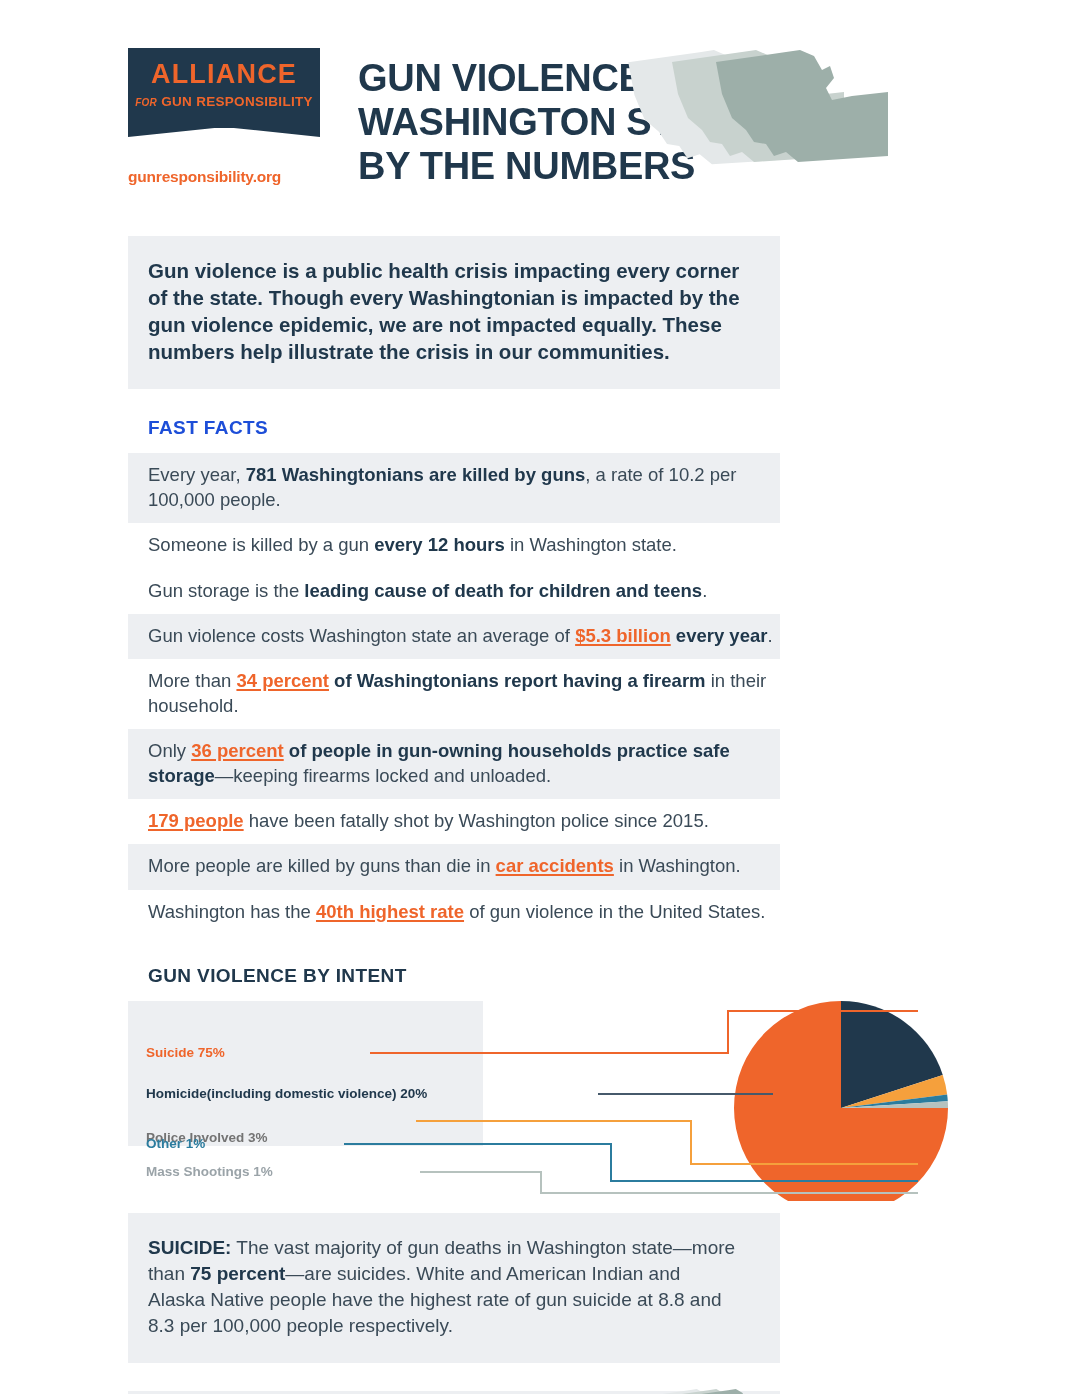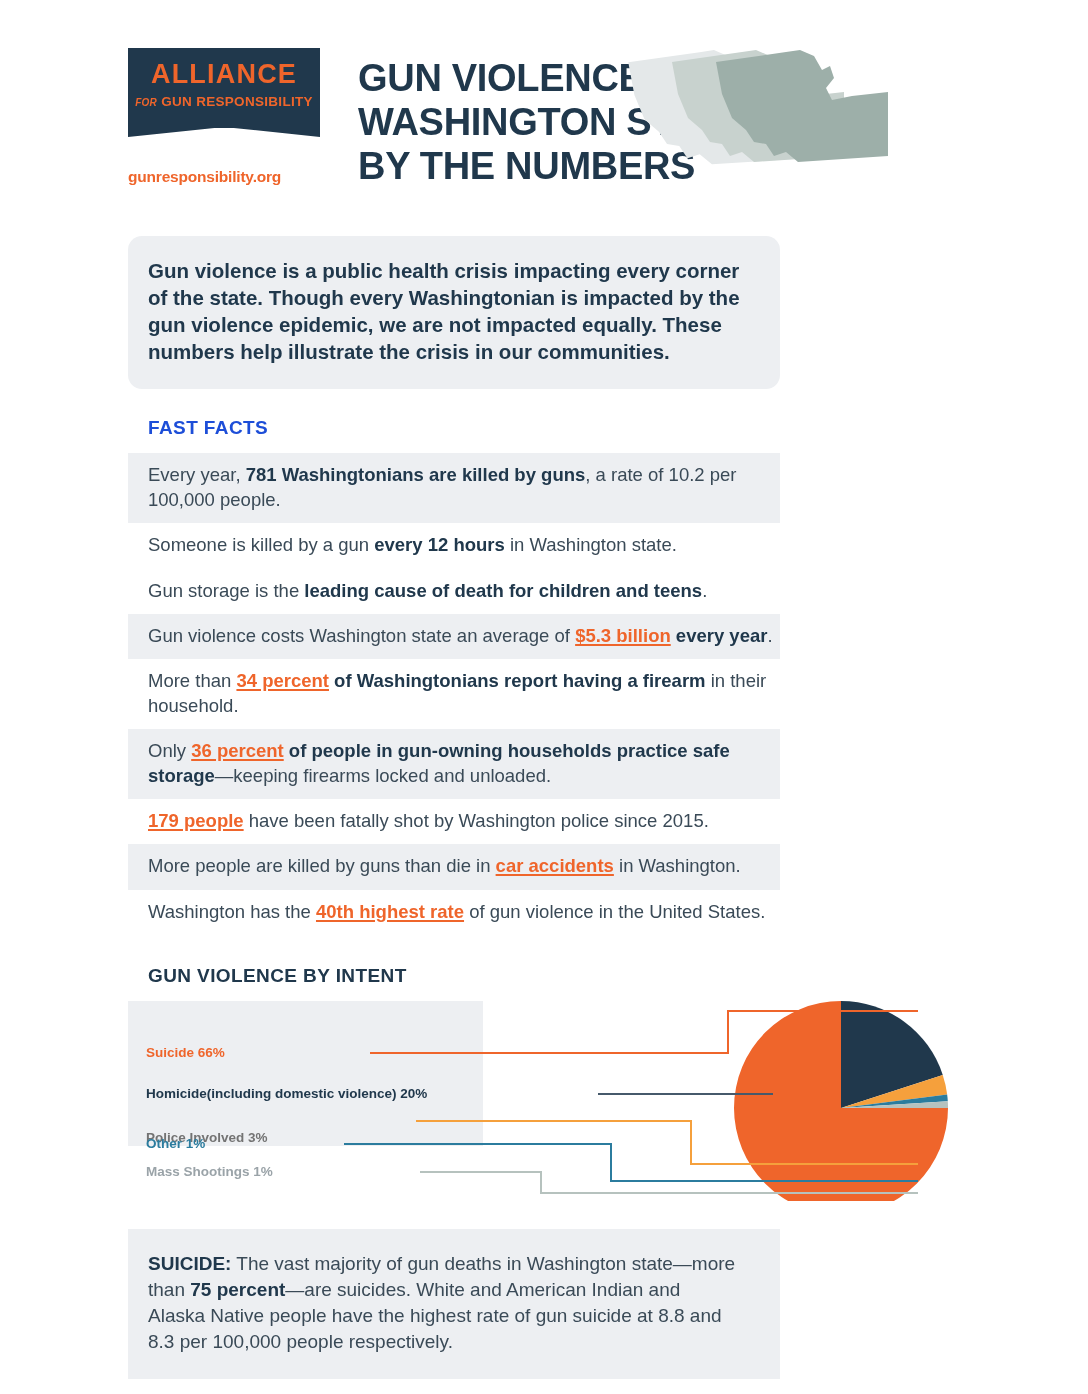--- a/index.html
+++ b/index.html
@@ -41,21 +41,21 @@
     margin-left: 38px; padding-top: 8px;
     font-size: 38px; font-weight: 700; line-height: 1.16;
     letter-spacing: -.3px; color: #20384C; text-transform: uppercase;
   }
   .header-map { position: absolute; right: -128px; top: 38px; width: 290px; height: 150px; overflow: hidden; }
   .footer-map { position: absolute; right: 0px; bottom: 0px; width: 130px; height: 78px; overflow: hidden; }
 
   
   .intro {
     background: #EDEFF2; padding: 22px 22px 24px 20px; margin-top: 36px;
-    font-size: 20.5px; font-weight: 700; line-height: 1.31; color: #20384C; border-radius: 14px;
+    font-size: 20.5px; font-weight: 700; line-height: 1.31; color: #20384C;
   }
 
   
   .section-head {
     font-size: 19px; font-weight: 700; letter-spacing: .4px;
     text-transform: uppercase; color: #1d4ed8;
     margin: 28px 0 14px 20px;
   }
   .facts { }
   .fact {
@@ -79,21 +79,21 @@
   .legend-bg { position: absolute; left: 0; top: 0; width: 355px; height: 145px; background: #EDEFF2; }
   .legend { position: absolute; left: 18px; top: 0; width: 340px; }
   .legend-item {
     font-size: 13.5px; font-weight: 700; line-height: 1;
     white-space: nowrap; position: absolute;
   }
   .chart-svg { position: absolute; left: 0; top: 0; }
 
   
   .callout {
-    background: #EDEFF2; margin-top: 28px; padding: 22px 40px 24px 20px;
+    background: #EDEFF2; margin-top: 12px; padding: 22px 40px 24px 20px;
     font-size: 19px; line-height: 1.36; color: #3A4A57;
   }
   .callout b { color: #20384C; font-weight: 700; }
 
   
   .footer {
     position: relative; background: #EDEFF2; margin-top: 28px;
     padding: 16px 20px 18px 20px; min-height: 62px;
   }
   .footer-text {
@@ -144,21 +144,21 @@
       <div class="fact alt"><span>Only </span><span class="lnk">36 percent</span><b> of people in gun-owning households practice safe storage</b><span>—keeping firearms locked and unloaded.</span></div>
       <div class="fact"><span class="lnk">179 people</span><span> have been fatally shot by Washington police since 2015.</span></div>
       <div class="fact alt"><span>More people are killed by guns than die in </span><span class="lnk">car accidents</span><span> in Washington.</span></div>
       <div class="fact"><span>Washington has the </span><span class="lnk">40th highest rate</span><span> of gun violence in the United States.</span></div>
     </div>
 
   <div class="chart-head">GUN VIOLENCE BY INTENT</div>
   <div class="chart-area">
     <div class="legend-bg"></div>
     <div class="legend" id="chart-legend">
-        <div class="legend-item" style="top: 45px; color: rgb(239, 101, 43);">Suicide 66%</div>
+        <div class="legend-item" style="top: 45px; color: rgb(239, 101, 43);">Suicide 75%</div>
         <div class="legend-item" style="top: 86px; color: rgb(32, 56, 76);">Homicide(including domestic violence) 20%</div>
         <div class="legend-item" style="top: 130px; color: #737373;">Police Involved 3%</div>
         <div class="legend-item" style="top: 136px; color: rgb(43, 124, 158);">Other 1%</div>
         <div class="legend-item" style="top: 164px; color: rgb(154, 163, 168);">Mass Shootings 1%</div>
       </div>
     <svg class="chart-svg" id="chart-svg" width="832" height="200" viewBox="0 0 832 200">
         <path d="M713,107 L820,107 A107,107 0 1 1 713,0 Z" fill="#EF652B"></path>
         <path d="M713,107 L713,0 A107,107 0 0 1 814.7630472435815,73.9351816018806 Z" fill="#20384C"></path>
         <path d="M713,107 L814.7630472435815,73.9351816018806 A107,107 0 0 1 819.1562730406491,93.5893440086194 Z" fill="#F5A03C"></path>
         <path d="M713,107 L819.1562730406491,93.5893440086194 A107,107 0 0 1 819.7888599418251,100.28141441036348 Z" fill="#2B7C9E"></path>

